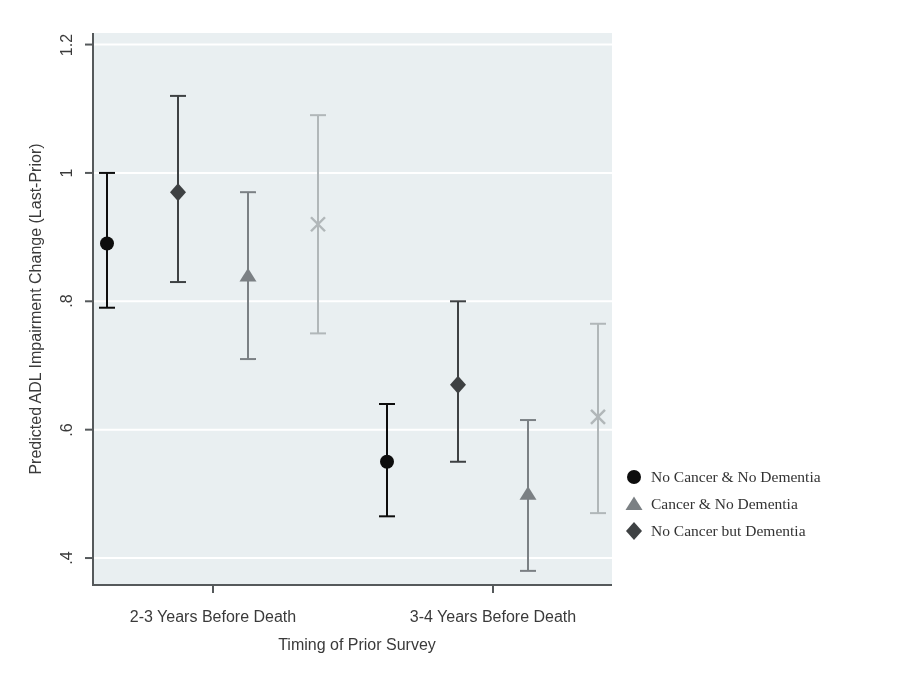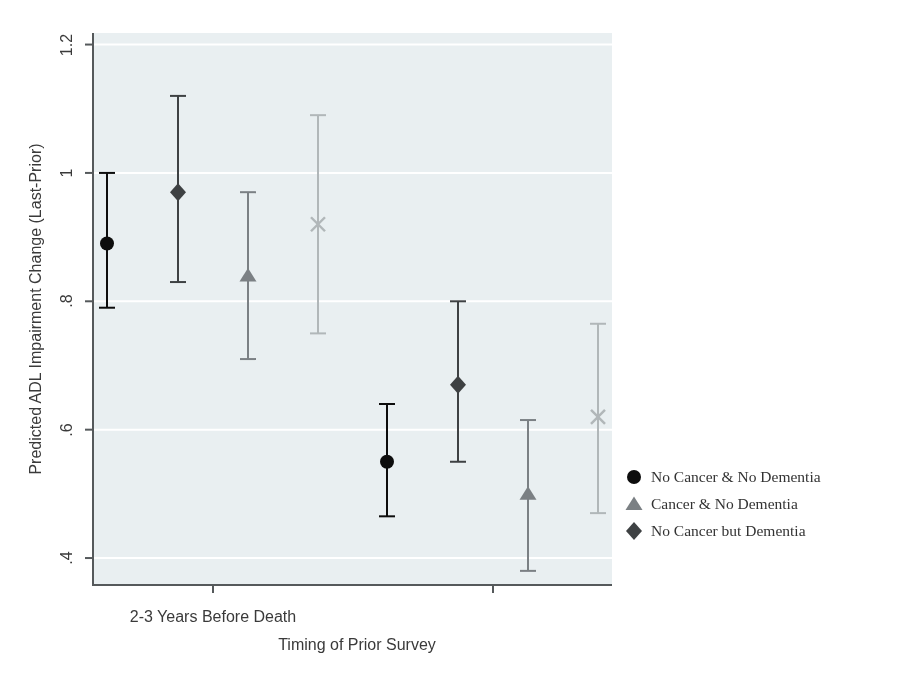--- a/index.html
+++ b/index.html
@@ -124,20 +124,21 @@
       </g>
     </svg>
 
   <span class="axis-text ytick-label" style="top: 558.042px;">.4</span>
   <span class="axis-text ytick-label" style="top: 429.67px;">.6</span>
   <span class="axis-text ytick-label" style="top: 301.298px;">.8</span>
   <span class="axis-text ytick-label" style="top: 172.926px;">1</span>
   <span class="axis-text ytick-label" style="top: 44.5535px;">1.2</span>
 
   <span class="axis-text xcat-label" style="left: 213px;">2-3 Years Before Death</span>
+  <span class="axis-text xcat-label" style="left: 493px;">3-4 Years Before Death</span>
 
   <span class="axis-text y-title">Predicted ADL Impairment Change (Last-Prior)</span>
   <span class="axis-text x-title">Timing of Prior Survey</span>
 
   <div id="legend">
     <div class="legend-row">
       <span class="legend-marker">
           <svg width="20" height="20">
             <g>
               <circle cx="10" cy="10" r="7" fill="#0d0d0d"></circle>

